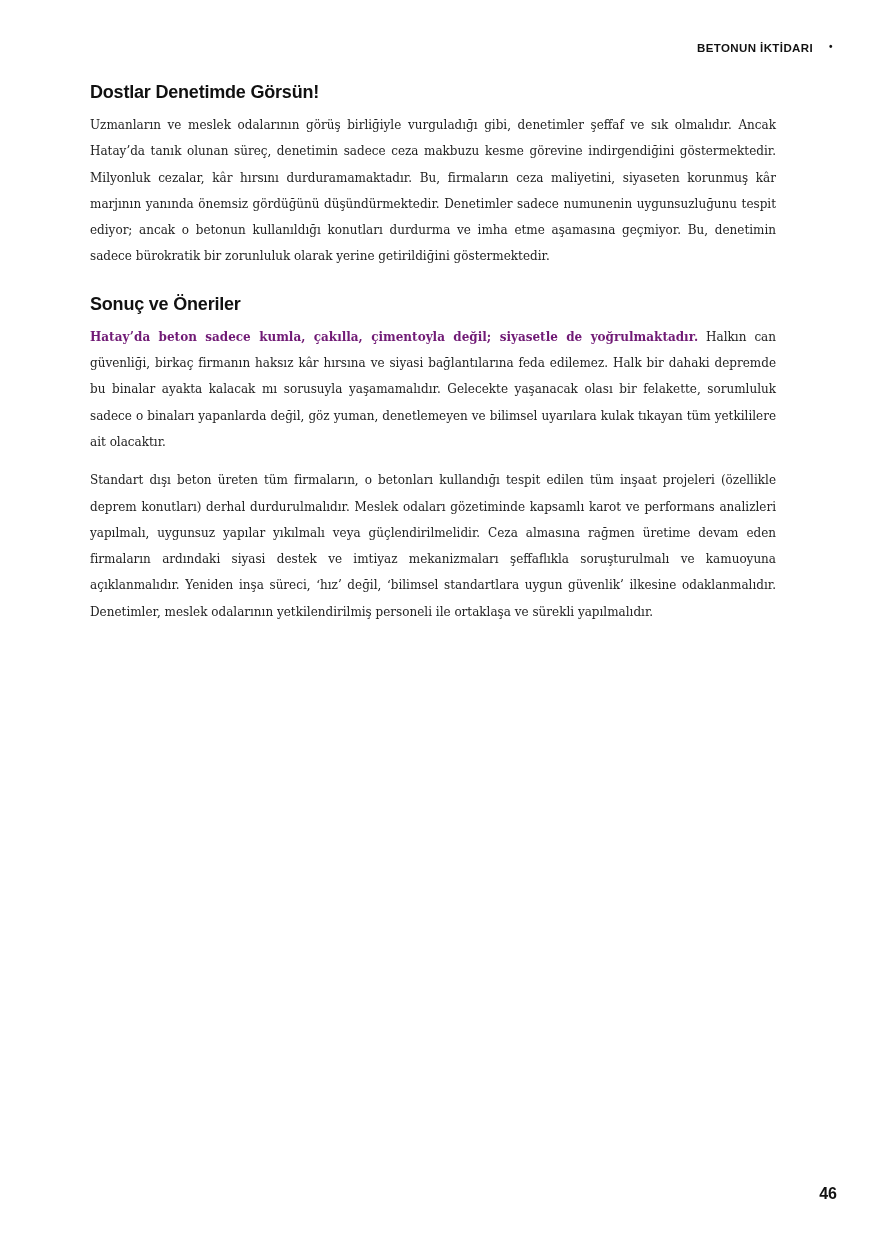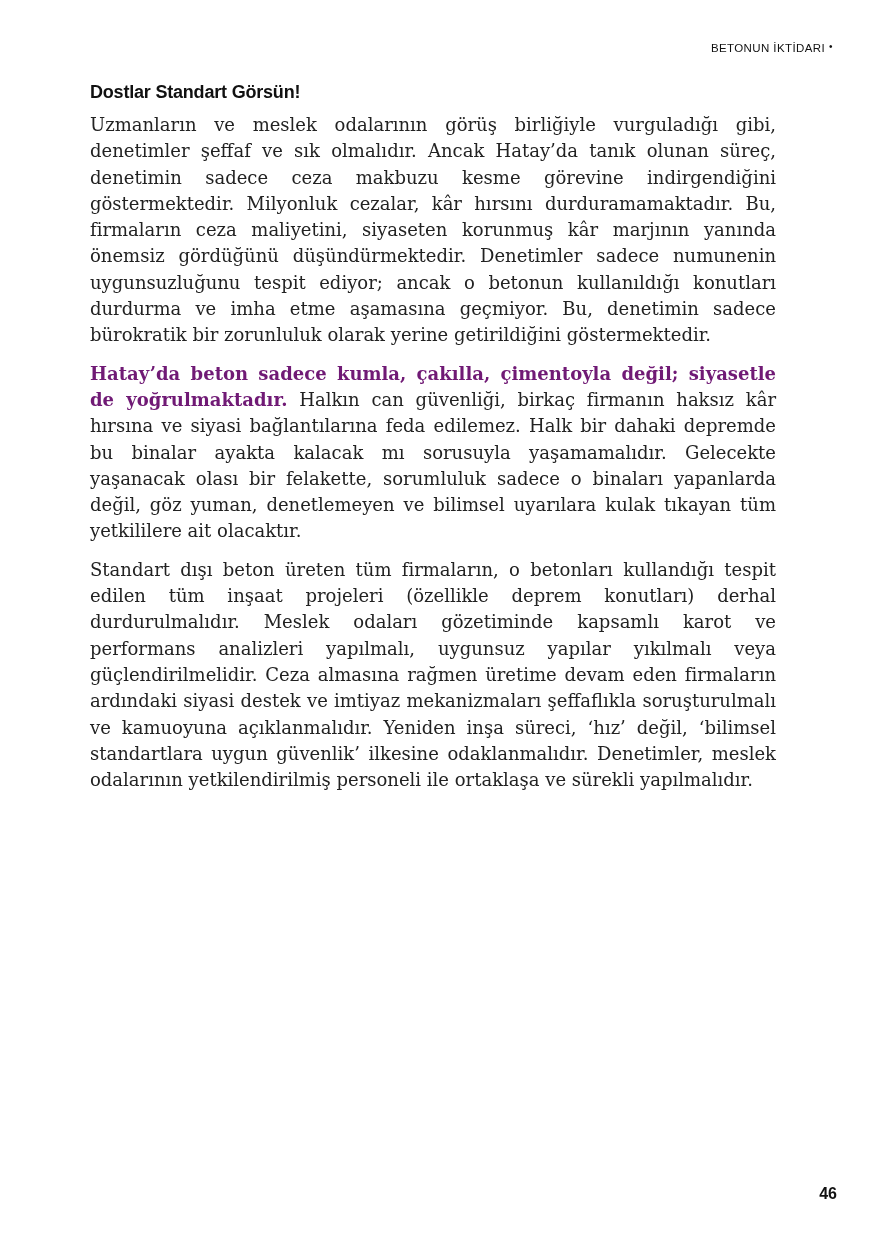--- a/index.html
+++ b/index.html
@@ -16,27 +16,27 @@
     font-family: "DejaVu Serif", serif;
     color: #1e1e1e;
     overflow: hidden;
     margin: 0 auto;
   }
   .running-header {
     position: absolute;
     top: 42px;
     right: 44px;
     font-family: "Liberation Sans", sans-serif;
-    font-weight: 400;
+    font-weight: 700;
     font-size: 11.5px;
     letter-spacing: 0.4px;
     color: #111111;
     display: flex;
     align-items: center;
-    gap: 4px;
+    gap: 16px;
     text-transform: uppercase;
   }
   .running-header .bullet {
     font-size: 10px;
     line-height: 1;
     position: relative;
     top: -1px;
   }
   .content {
     position: absolute;
@@ -49,21 +49,21 @@
     font-weight: 700;
     font-size: 18px;
     letter-spacing: -0.2px;
     color: #111111;
     margin: 0 0 9px 0;
   }
   .section-heading.second {
     margin-top: 24px;
   }
   .body-para {
-    font-size: 18px;
+    font-size: 12px;
     line-height: 26.3px;
     text-align: justify;
     margin: 0 16px 12px 0;
     color: #222222;
   }
   .lead-bold {
     font-weight: 700;
     color: #701a75;
   }
   .page-number {
@@ -81,24 +81,25 @@
 
 <div class="page">
 
   <div class="running-header">
     <span>BETONUN İKTİDARI</span>
     <span class="bullet">•</span>
   </div>
 
   <div class="content">
 
-    <h2 class="section-heading">Dostlar Standart Görsün!</h2>
+    <h2 class="section-heading">Dostlar Denetimde Görsün!</h2>
 
     <p class="body-para">Uzmanların ve meslek odalarının görüş birliğiyle vurguladığı gibi, denetimler şeffaf ve sık olmalıdır. Ancak Hatay’da tanık olunan süreç, denetimin sadece ceza makbuzu kesme görevine indirgendiğini göstermektedir. Milyonluk cezalar, kâr hırsını durduramamaktadır. Bu, firmaların ceza maliyetini, siyaseten korunmuş kâr marjının yanında önemsiz gördüğünü düşündürmektedir. Denetimler sadece numunenin uygunsuzluğunu tespit ediyor; ancak o betonun kullanıldığı konutları durdurma ve imha etme aşamasına geçmiyor. Bu, denetimin sadece bürokratik bir zorunluluk olarak yerine getirildiğini göstermektedir.</p>
 
+    <h2 class="section-heading second">Sonuç ve Öneriler</h2>
 
     <p class="body-para"><span class="lead-bold">Hatay’da beton sadece kumla, çakılla, çimentoyla değil; siyasetle de yoğrulmaktadır.</span><span> Halkın can güvenliği, birkaç firmanın haksız kâr hırsına ve siyasi bağlantılarına feda edilemez. Halk bir dahaki depremde bu binalar ayakta kalacak mı sorusuyla yaşamamalıdır. Gelecekte yaşanacak olası bir felakette, sorumluluk sadece o binaları yapanlarda değil, göz yuman, denetlemeyen ve bilimsel uyarılara kulak tıkayan tüm yetkililere ait olacaktır.</span></p>
 
     <p class="body-para">Standart dışı beton üreten tüm firmaların, o betonları kullandığı tespit edilen tüm inşaat projeleri (özellikle deprem konutları) derhal durdurulmalıdır. Meslek odaları gözetiminde kapsamlı karot ve performans analizleri yapılmalı, uygunsuz yapılar yıkılmalı veya güçlendirilmelidir. Ceza almasına rağmen üretime devam eden firmaların ardındaki siyasi destek ve imtiyaz mekanizmaları şeffaflıkla soruşturulmalı ve kamuoyuna açıklanmalıdır. Yeniden inşa süreci, ‘hız’ değil, ‘bilimsel standartlara uygun güvenlik’ ilkesine odaklanmalıdır. Denetimler, meslek odalarının yetkilendirilmiş personeli ile ortaklaşa ve sürekli yapılmalıdır.</p>
 
   </div>
 
   <div class="page-number">46</div>
 
 </div>

